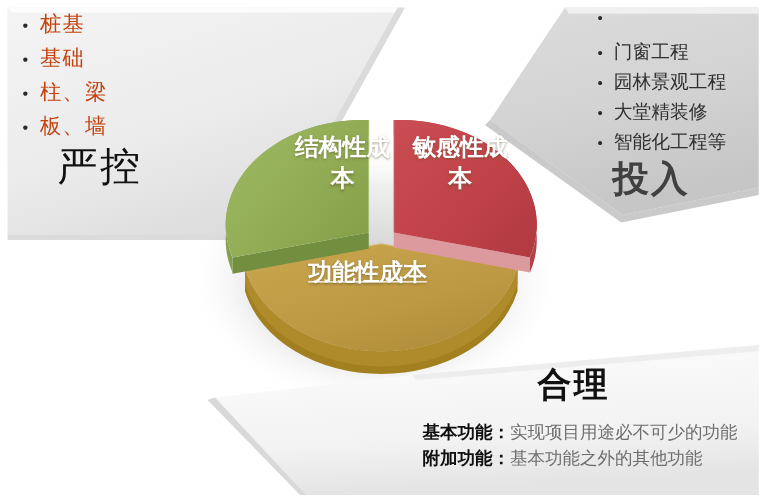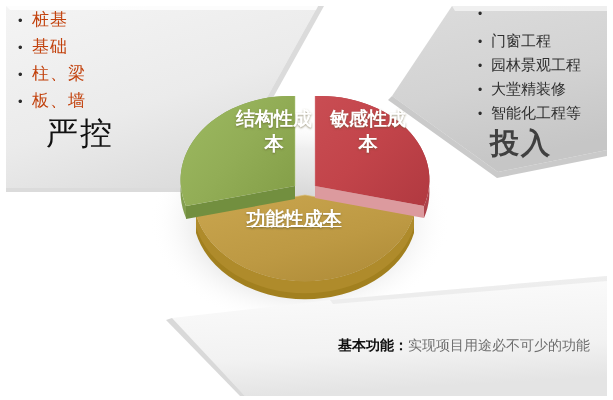--- a/index.html
+++ b/index.html
@@ -280,23 +280,27 @@
       <span class="dot">•</span>
       <span class="b-label">大堂精装修</span>
     </div>
     <div class="b-row">
       <span class="dot">•</span>
       <span class="b-label">智能化工程等</span>
     </div>
   </div>
   <div class="txt" id="right-heading">投入</div>
 
+  <div class="txt" id="bottom-heading">合理</div>
   <div class="txt" id="bottom-defs">
     <div class="def-block">
       <span class="def-term">基本功能：</span><span class="def-desc">实现项目用途必不可少的功能</span>
     </div>
+    <div class="def-block">
+      <span class="def-term">附加功能：</span><span class="def-desc">基本功能之外的其他功能</span>
+    </div>
   </div>
 
   <div class="slice-label" id="label-structural">结构性成本</div>
   <div class="slice-label" id="label-sensitive">敏感性成本</div>
   <div class="slice-label" id="label-functional">功能性成本</div>
 
 </div>
 
 </body></html>

